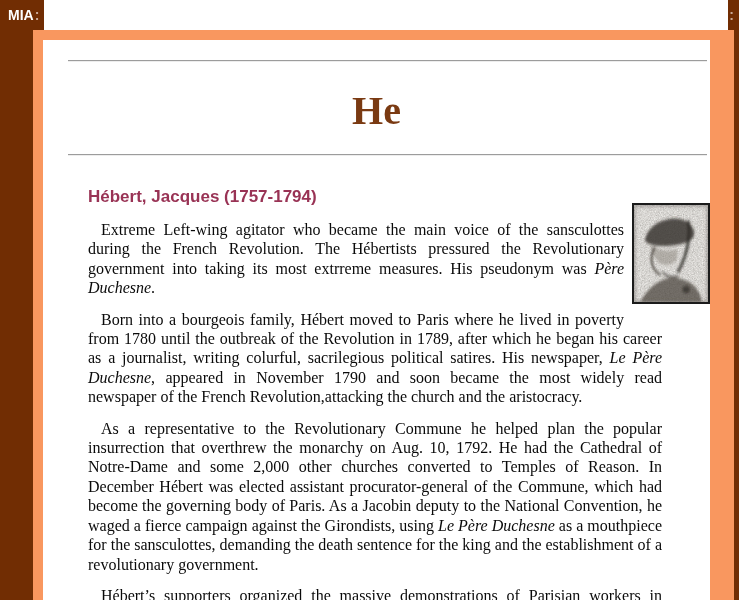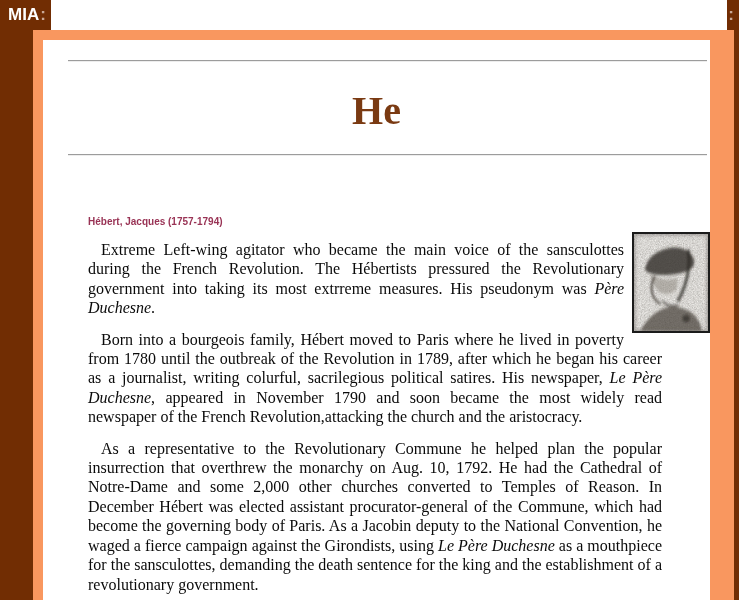--- a/index.html
+++ b/index.html
@@ -14,21 +14,21 @@
   *{box-sizing:border-box;}
   html,body{margin:0;padding:0;}
   body{
     width:739px;height:600px;overflow:hidden;position:relative;
     background:var(--page-background,#712D03);
     font-family:"Liberation Serif", serif;
   }
   .topbar{
     height:30px;display:flex;align-items:center;padding-left:8px;
     font-family:"Liberation Sans", sans-serif;
-    font-size:17px;font-weight:bold;color:#FFFFFF;
+    font-size:14px;font-weight:bold;color:#FFFFFF;
   }
   .topbar .sep{color:var(--topbar-separator-tan,#C9A896);margin:0 5px 0 1px;}
   .toplink{text-decoration:none;cursor:pointer;}
   .toplink.white{color:#FFFFFF;}
   .toplink.rose{color:var(--topbar-link-rose,#C48A92);}
   .frame{
     position:absolute;left:33px;top:30px;right:5px;bottom:-10px;
     background:var(--frame-orange,#F9975F);
     padding:10px 24px 10px 10px;
   }
@@ -56,23 +56,23 @@
   .portrait{
     float:right;
     width:78px;height:101px;
     margin:16px 0 10px 8px;
     border:2px solid #1B1B1B;
     display:block;
   }
   .portrait svg{display:block;width:100%;height:100%;}
   h3.entry-heading{
     font-family:"Liberation Sans", sans-serif;
-    font-size:10px;font-weight:bold;
+    font-size:17px;font-weight:bold;
     color:var(--entry-heading-maroon,#993355);
-    margin:60px 30px 0 45px;
+    margin:31px 30px 0 45px;
   }
   p.body-par{
     margin:13px 48px 0 45px;
     font-size:16px;line-height:19.4px;
     text-align:justify;
     text-indent:13px;
     color:#0A0A0A;
   }
   p.body-par + p.body-par{margin-top:12px;}
 </style>

